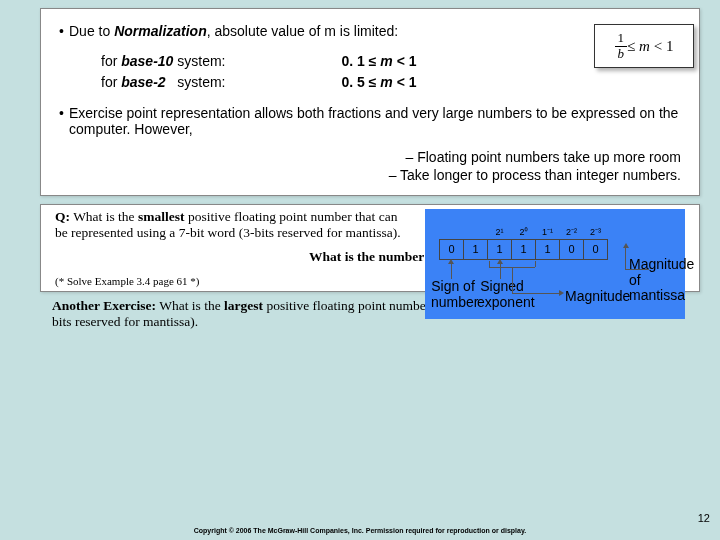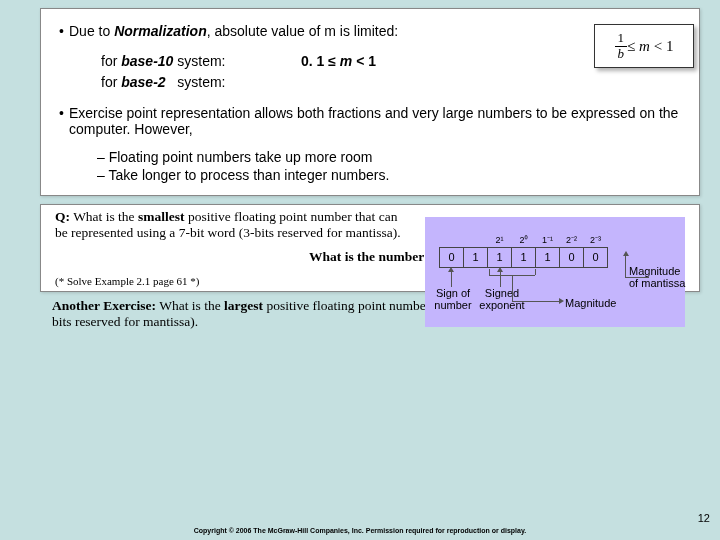--- a/index.html
+++ b/index.html
@@ -22,22 +22,22 @@
   }
   .box1 { }
   .bullet-row { display: flex; align-items: flex-start; margin: 4px 0 12px 0; }
   .bullet-dot { width: 10px; flex-shrink: 0; font-size: 14px; }
   .bullet-text { flex: 1; }
   .systems-block { margin: 8px 0 12px 30px; display: flex; }
   .sys-left { width: 200px; }
   .sys-right { width: 180px; }
   .sys-line { margin: 1px 12px; line-height: 1.4; }
   .italic { font-style: italic; }
-  .bold { font-weight: bold; }
-  .dash-list { margin: 4px 0 4px 38px; }
+  .bold { font-weight: bold; text-align: center; }
+  .dash-list { margin: 4px 0 4px 38px; text-align: right; }
   .dash-row { margin: 2px 0; }
   .formula-box {
     position: absolute;
     top: 24px;
     right: 26px;
     width: 100px;
     height: 44px;
     background: #fff;
     border: 1px solid #333;
     box-shadow: 3px 3px 4px rgba(0,0,0,0.3);
@@ -51,24 +51,24 @@
   .frac .num { border-bottom: 1px solid #000; padding: 0 3px; line-height: 1.1; }
   .frac .den { padding: 0 3px; line-height: 1.1; }
   .serif { font-family: 'Times New Roman', serif; }
   .box2 { padding: 4px 14px; font-size: 13.5px; }
   .q-block { margin-bottom: 6px; }
   .what-number { text-align: center; margin: 8px 0 10px 0; }
   .solve-note { font-size: 11px; }
   .diagram-box {
     position: absolute;
     right: 14px;
-    top: 12px;
+    top: 4px;
     width: 260px;
     height: 110px;
-    background: #c4b5fd;
+    background: #3b82f6;
   }
   .bit-table {
     border-collapse: collapse;
     margin-left: 14px;
     margin-top: 16px;
   }
   .bit-table td {
     border: 1px solid #444;
     width: 24px;
     height: 20px;
@@ -76,21 +76,21 @@
     font-size: 11px;
     font-family: sans-serif;
     padding: 0;
   }
   .exp-row td {
     border: none;
     font-size: 9px;
     height: 14px;
     text-align: center;
   }
-  .label-small { font-size: 11px; font-family: sans-serif; position: absolute; line-height: 1.1; text-align: center; }
+  .label-small { font-size: 14px; font-family: sans-serif; position: absolute; line-height: 1.1; text-align: center; }
   .arrow-line { position: absolute; background: #555; }
   .arrow-head { position: absolute; width: 0; height: 0; border-style: solid; }
   .exercise-block {
     margin: 6px 20px 0 40px;
     padding: 0 12px;
     font-size: 13.5px;
     font-family: 'Times New Roman', serif;
   }
   .page-num {
     position: absolute;
@@ -127,20 +127,23 @@
         <span>for </span><span class="bold italic">base-10</span><span> system:</span>
       </div>
       <div class="sys-line">
         <span>for </span><span class="bold italic">base-2</span><span style="white-space:pre">   system:</span>
       </div>
     </div>
     <div class="sys-right bold">
       <div class="sys-line">
         <span>0. 1  ≤  </span><span class="italic">m</span><span>  &lt;  1</span>
       </div>
+      <div class="sys-line">
+        <span>0. 5  ≤  </span><span class="italic">m</span><span>  &lt;  1</span>
+      </div>
     </div>
   </div>
 
   <div class="bullet-row">
     <div class="bullet-dot">•</div>
     <div class="bullet-text">Exercise point representation allows both fractions and very large numbers to be expressed on the computer. However,</div>
   </div>
   <div class="dash-list">
     <div class="dash-row">– Floating point numbers take up more room</div>
     <div class="dash-row">– Take longer to process than integer numbers.</div>
@@ -153,21 +156,21 @@
     <span class="den italic">b</span>
   </span>
     <span class="italic" style="font-size:15px"><span style="font-style:normal"> ≤ </span>m<span style="font-style:normal"> &lt; 1</span></span>
 </div>
 
 <div class="content-box box2 serif rel-box2">
   <div class="q-block" style="width:350px">
     <span class="bold">Q:</span><span>  What is the </span><span class="bold">smallest</span><span> positive floating point number that can be represented using a 7-bit word (3-bits reserved for mantissa).</span>
   </div>
   <div class="what-number bold">What is the number?</div>
-  <div class="solve-note">(* Solve Example 2.1 page 61 *)</div>
+  <div class="solve-note">(* Solve Example 3.4 page 61 *)</div>
 
   <div class="diagram-box">
     <table class="bit-table">
       <tbody>
           <tr class="exp-row">
         <td></td>
             <td></td>
         <td>2¹</td>
         <td>2⁰</td>
         <td>1⁻¹</td>

